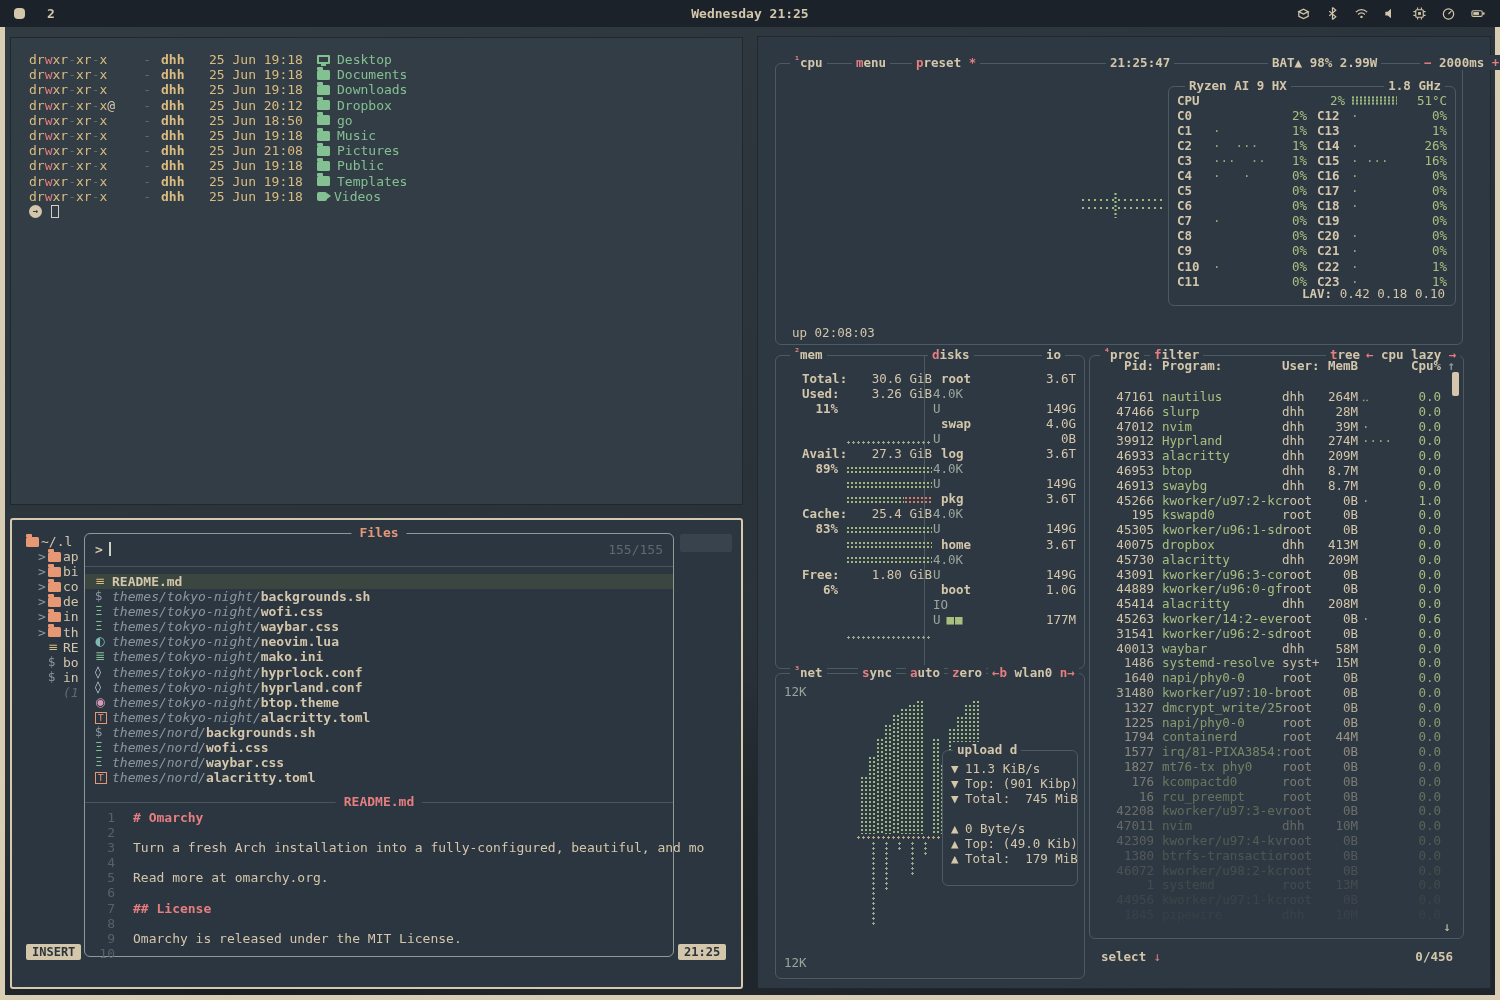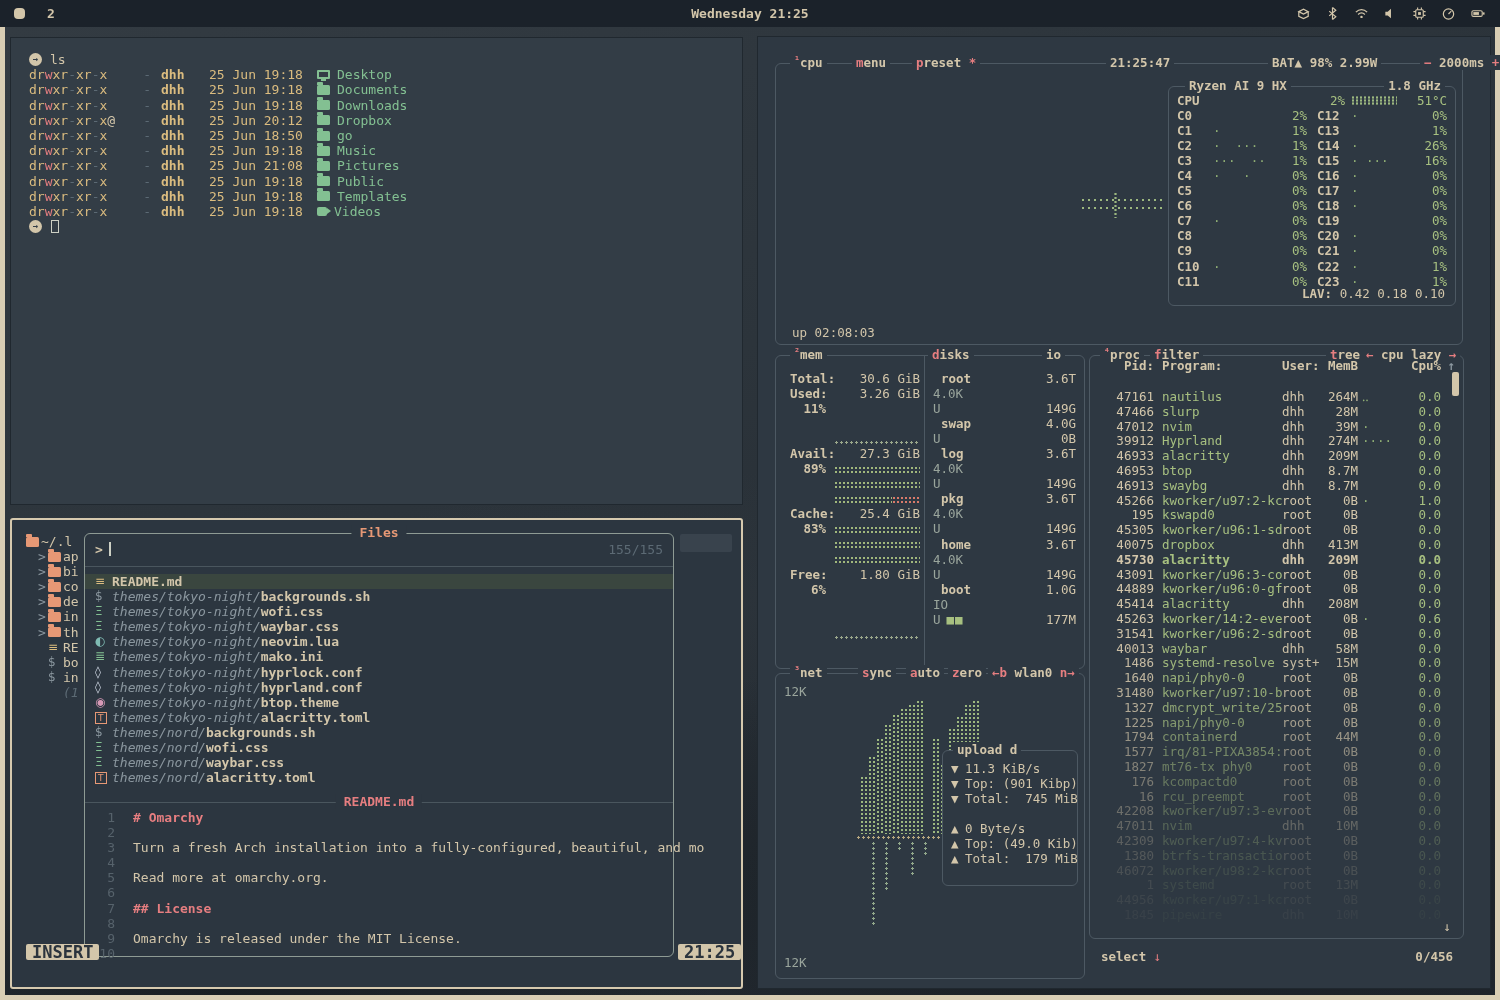--- a/index.html
+++ b/index.html
@@ -97,21 +97,21 @@
 
   .pv-titleline{position:absolute;left:0;right:0;top:268px;height:1px;background:#4a565e}
   .pv-title{position:absolute;top:-8px;left:50%;transform:translateX(-50%);background:var(--nvim-bg);
     padding:0 8px;color:var(--red);font-weight:bold}
   .pv-body{position:absolute;left:0;right:0;top:276px}
   .pv-line{height:15.1px;line-height:15.1px;display:flex;white-space:pre}
   .pv-num{width:30px;text-align:right;color:#56626b;flex:none}
   .pv-text{margin-left:18px}
   .pv-text.md-h{color:var(--red);font-weight:bold}
   .badge{position:absolute;height:16px;line-height:16px;padding:0 6px;background:var(--fg);
-    color:#2b343d;font-weight:bold;font-size:17px;border-radius:2px}
+    color:#2b343d;font-weight:bold;font-size:12px;border-radius:2px}
   .badge-mode{left:14px;top:424px}
   .badge-time{left:666px;top:424px}
 
   
   .btop{left:752px;top:9px;width:734px;height:953px;background:var(--btop-bg);
     border:1px solid #20282f;font-size:12.5px}
   .bbox{position:absolute;border:1px solid var(--box);border-radius:6px}
   .bl{position:absolute;top:-9px;background:var(--btop-bg);padding:0 4px;font-weight:bold;white-space:pre}
   .sup{color:var(--red);font-size:10px;font-style:normal;vertical-align:top}
   .rd{color:var(--red);font-style:normal}
@@ -134,21 +134,21 @@
   .lav{position:absolute;right:10px;bottom:4px;white-space:pre}
   .mini-graph{position:absolute;left:304px;top:132px;width:86px;height:18px;
     background-image:radial-gradient(circle,#9cb87f 1px,transparent 1.3px);background-size:6px 8px}
   .mini-graph::before{content:"";position:absolute;left:34px;top:-4px;height:26px;width:3px;
     background-image:radial-gradient(circle,#9cb87f 1px,transparent 1.3px);background-size:3px 4px}
   .uptime{position:absolute;left:16px;bottom:4px}
 
   .mem-box{left:17px;top:318px;width:310px;height:314px}
   .t-mem{left:14px}.t-disks{left:152px}.t-io{left:266px}
   .vdiv{position:absolute;left:148px;top:0;bottom:0;width:1px;background:var(--box)}
-  .mem-col{position:absolute;left:4px;top:0;width:148px;padding:15px 8px 0 10px}
+  .mem-col{position:absolute;left:16px;top:0;width:148px;padding:15px 8px 0 10px}
   .mrow{display:flex;height:15.05px;line-height:15.05px;white-space:pre;align-items:center}
   .mlabel{font-weight:bold}
   .mval{margin-left:auto}
   .mpct{width:36px;text-align:right;font-weight:bold}
   .mbar{flex:1;margin:3px 0 0 8px;height:9px;display:flex}
   .mseg{height:100%;background-image:radial-gradient(circle,currentColor 1.2px,transparent 1.5px);background-size:4px 4px}
   .mseg.g{color:#a0b77c}.mseg.r{color:#d87a6a}
   .dotline{flex:1;margin:7px 0 0 8px;height:3px;background-image:radial-gradient(circle,#9aa78b 1px,transparent 1.3px);background-size:5px 3px}
   .disk-col{position:absolute;left:149px;top:0;right:0;padding:15px 8px 0 8px}
   .dline{display:flex;height:15.05px;line-height:15.05px;white-space:pre}
@@ -231,24 +231,20 @@
           <rect x="1.5" y="5" width="11" height="6" rx="1.5"></rect>
           <rect x="13.2" y="6.8" width="1.8" height="2.4" fill="#d3c6aa" stroke="none"></rect>
           <rect x="3" y="6.5" width="6" height="3" fill="#d3c6aa" stroke="none"></rect>
         </svg>
     </span>
   </header>
 
   <div class="desktop">
 
     <section class="win term">
-      <div class="tline">
-        <span class="pr-ic"></span>
-        <span class="cmd">ls</span>
-      </div>
 
         <div class="tline">
           <span class="c-perms"><span class="py">d</span><span class="py">r</span><span class="pw">w</span><span class="py">x</span><span class="py">r</span><span class="pd">-</span><span class="py">x</span><span class="py">r</span><span class="pd">-</span><span class="py">x</span></span>
           <span class="c-size">-</span>
           <span class="c-user">dhh</span>
           <span class="c-date">25 Jun 19:18</span>
           <span class="c-name"><i class="ic monitor"></i><span>Desktop</span></span>
         </div>
 
         <div class="tline">
@@ -1009,21 +1005,21 @@
             <div class="prow" style="opacity: 1;">
               <span class="pr-pid">40075</span>
               <span class="pr-prog">dropbox</span>
               <span class="pr-user">dhh</span>
               <span class="pr-mem">413M</span>
               <span class="pr-g"></span>
               <span class="pr-cpu">0.0</span>
               <span class="pr-sp"></span>
             </div>
 
-            <div class="prow" style="opacity: 1; font-weight: bold;">
+            <div class="prow" style="opacity: 1;">
               <span class="pr-pid">45730</span>
               <span class="pr-prog">alacritty</span>
               <span class="pr-user">dhh</span>
               <span class="pr-mem">209M</span>
               <span class="pr-g"></span>
               <span class="pr-cpu">0.0</span>
               <span class="pr-sp"></span>
             </div>
 
             <div class="prow" style="opacity: 1;">

